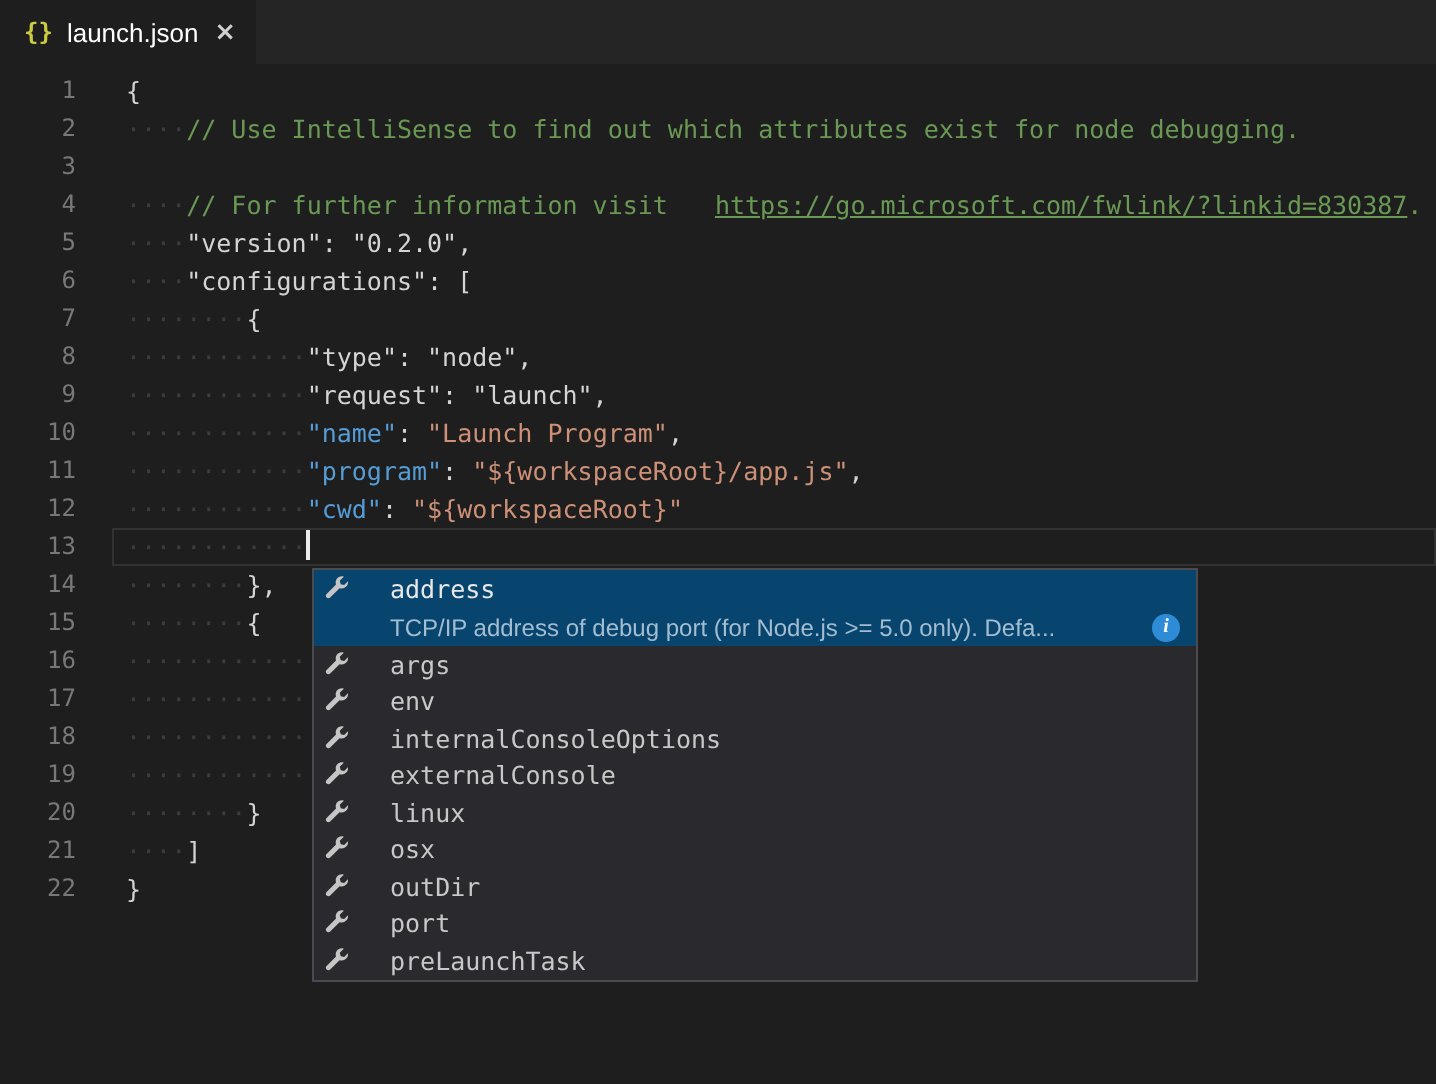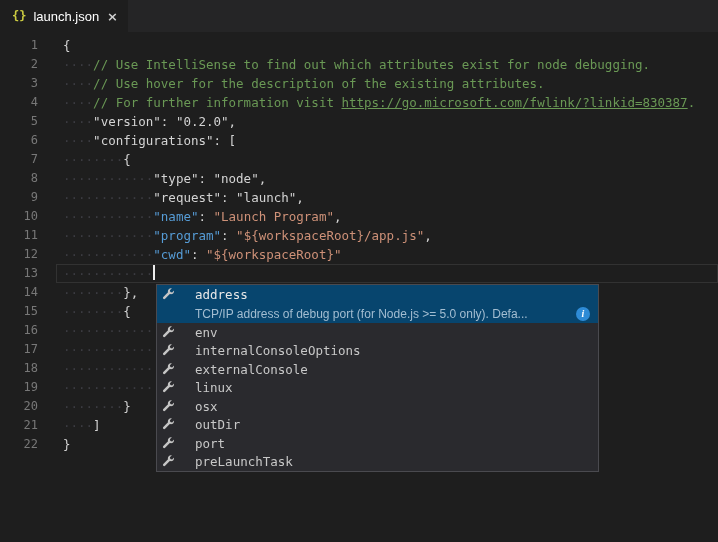--- a/index.html
+++ b/index.html
@@ -56,21 +56,21 @@
     flex:none;
     width:38px;
     text-align:right;
     color:#787878;
     font-size:12px;
   }
   .code { padding-left:25px; color:#d4d4d4; }
   .tk-ws  { color:#3b3b41; }
   .tk-pl  { color:#d4d4d4; }
   .tk-cm  { color:#6a9955; }
-  .tk-lk  { color:#6a9955; text-decoration:underline; }
+  .tk-lk  { color:#6a9955; text-decoration:underline;margin-left:16px; }
   .tk-k   { color:#569cd6; }
   .tk-s   { color:#ce9178; }
   .cursor {
     display:inline-block;
     width:2px; height:15px;
     background:#ececec;
     vertical-align:-2px;
   }
   .cur-box {
     position:absolute;
@@ -134,21 +134,21 @@
     <span class="tab-icon">{}</span>
     <span>launch.json</span>
     <span class="tab-close">×</span>
   </div>
 </div>
 
 <div class="editor">
   <div>
       <div class="line"><div class="num">1</div><div class="code"><span class="tk-pl">{</span></div></div>
       <div class="line"><div class="num">2</div><div class="code"><span class="tk-ws">····</span><span class="tk-cm">// Use IntelliSense to find out which attributes exist for node debugging.</span></div></div>
-      <div class="line"><div class="num">3</div><div class="code"><span class="tk-ws">····</span><span class="tk-cm">// Use hover for the description of the existing attributes.</span></div></div>
+      <div class="line"><div class="num">3</div></div>
       <div class="line"><div class="num">4</div><div class="code"><span class="tk-ws">····</span><span class="tk-cm">// For further information visit </span><span class="tk-lk">https://go.microsoft.com/fwlink/?linkid=830387</span><span class="tk-cm">.</span></div></div>
       <div class="line"><div class="num">5</div><div class="code"><span class="tk-ws">····</span><span class="tk-pl">"version": "0.2.0",</span></div></div>
       <div class="line"><div class="num">6</div><div class="code"><span class="tk-ws">····</span><span class="tk-pl">"configurations": [</span></div></div>
       <div class="line"><div class="num">7</div><div class="code"><span class="tk-ws">········</span><span class="tk-pl">{</span></div></div>
       <div class="line"><div class="num">8</div><div class="code"><span class="tk-ws">············</span><span class="tk-pl">"type": "node",</span></div></div>
       <div class="line"><div class="num">9</div><div class="code"><span class="tk-ws">············</span><span class="tk-pl">"request": "launch",</span></div></div>
       <div class="line"><div class="num">10</div><div class="code"><span class="tk-ws">············</span><span class="tk-k">"name"</span><span class="tk-pl">: </span><span class="tk-s">"Launch Program"</span><span class="tk-pl">,</span></div></div>
       <div class="line"><div class="num">11</div><div class="code"><span class="tk-ws">············</span><span class="tk-k">"program"</span><span class="tk-pl">: </span><span class="tk-s">"${workspaceRoot}/app.js"</span><span class="tk-pl">,</span></div></div>
       <div class="line"><div class="num">12</div><div class="code"><span class="tk-ws">············</span><span class="tk-k">"cwd"</span><span class="tk-pl">: </span><span class="tk-s">"${workspaceRoot}"</span></div></div>
       <div class="line"><div class="cur-box"></div><div class="num">13</div><div class="code"><span class="tk-ws">············</span><span class="cursor"></span></div></div>
@@ -175,20 +175,26 @@
     <div class="sg-desc-row">
       <span class="sg-desc">TCP/IP address of debug port (for Node.js &gt;= 5.0 only). Defa...</span>
       <span class="info-icon">i</span>
     </div>
   </div>
   <div>
       <div class="sg-row">
         <svg class="wrench" viewBox="0 0 16 16">
           <path fill="#c5c5c5" d="M14.9 3.1 12.4 5.6 10.3 5 9.7 2.9 12.2.4C11.8.3 11.4.2 11 .2 8.9.2 7.2 1.9 7.2 4c0 .5.1.9.2 1.3L1.6 11.1c-.6.6-.6 1.6 0 2.2.6.6 1.6.6 2.2 0l5.8-5.8c.4.1.9.2 1.4.2 2.1 0 3.8-1.7 3.8-3.8 0-.3 0-.6-.1-.8z"></path>
         </svg>
+        <span>args</span>
+      </div>
+      <div class="sg-row">
+        <svg class="wrench" viewBox="0 0 16 16">
+          <path fill="#c5c5c5" d="M14.9 3.1 12.4 5.6 10.3 5 9.7 2.9 12.2.4C11.8.3 11.4.2 11 .2 8.9.2 7.2 1.9 7.2 4c0 .5.1.9.2 1.3L1.6 11.1c-.6.6-.6 1.6 0 2.2.6.6 1.6.6 2.2 0l5.8-5.8c.4.1.9.2 1.4.2 2.1 0 3.8-1.7 3.8-3.8 0-.3 0-.6-.1-.8z"></path>
+        </svg>
         <span>env</span>
       </div>
       <div class="sg-row">
         <svg class="wrench" viewBox="0 0 16 16">
           <path fill="#c5c5c5" d="M14.9 3.1 12.4 5.6 10.3 5 9.7 2.9 12.2.4C11.8.3 11.4.2 11 .2 8.9.2 7.2 1.9 7.2 4c0 .5.1.9.2 1.3L1.6 11.1c-.6.6-.6 1.6 0 2.2.6.6 1.6.6 2.2 0l5.8-5.8c.4.1.9.2 1.4.2 2.1 0 3.8-1.7 3.8-3.8 0-.3 0-.6-.1-.8z"></path>
         </svg>
         <span>internalConsoleOptions</span>
       </div>
       <div class="sg-row">
         <svg class="wrench" viewBox="0 0 16 16">

